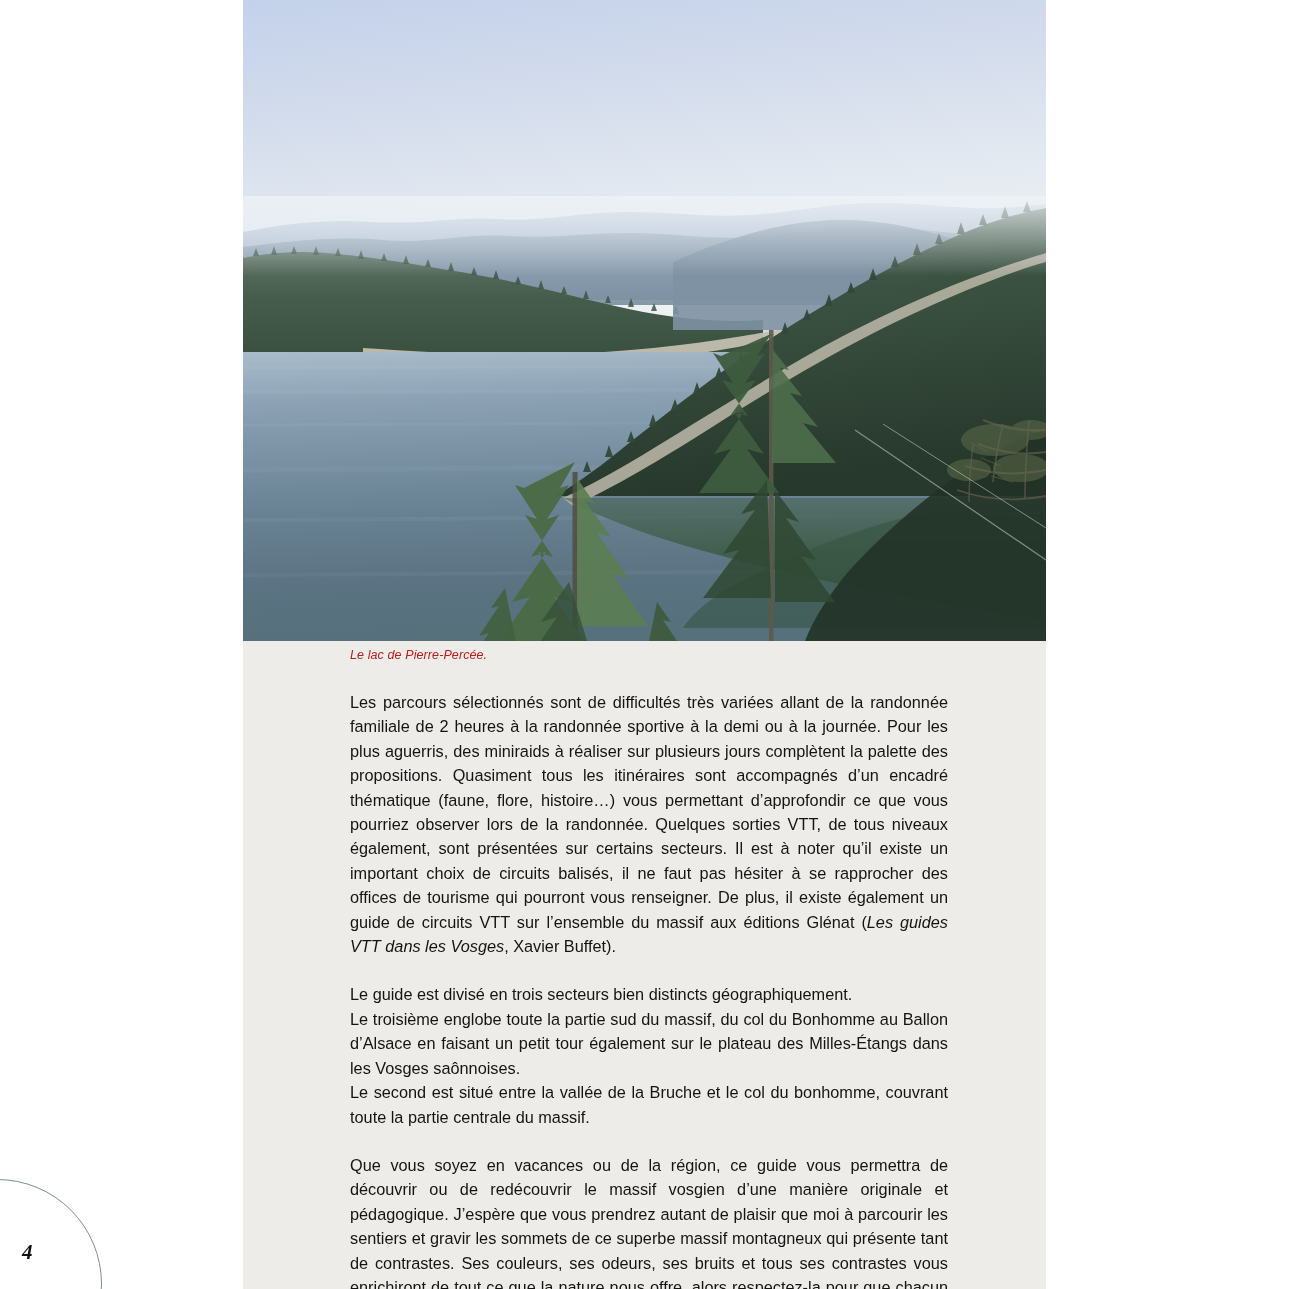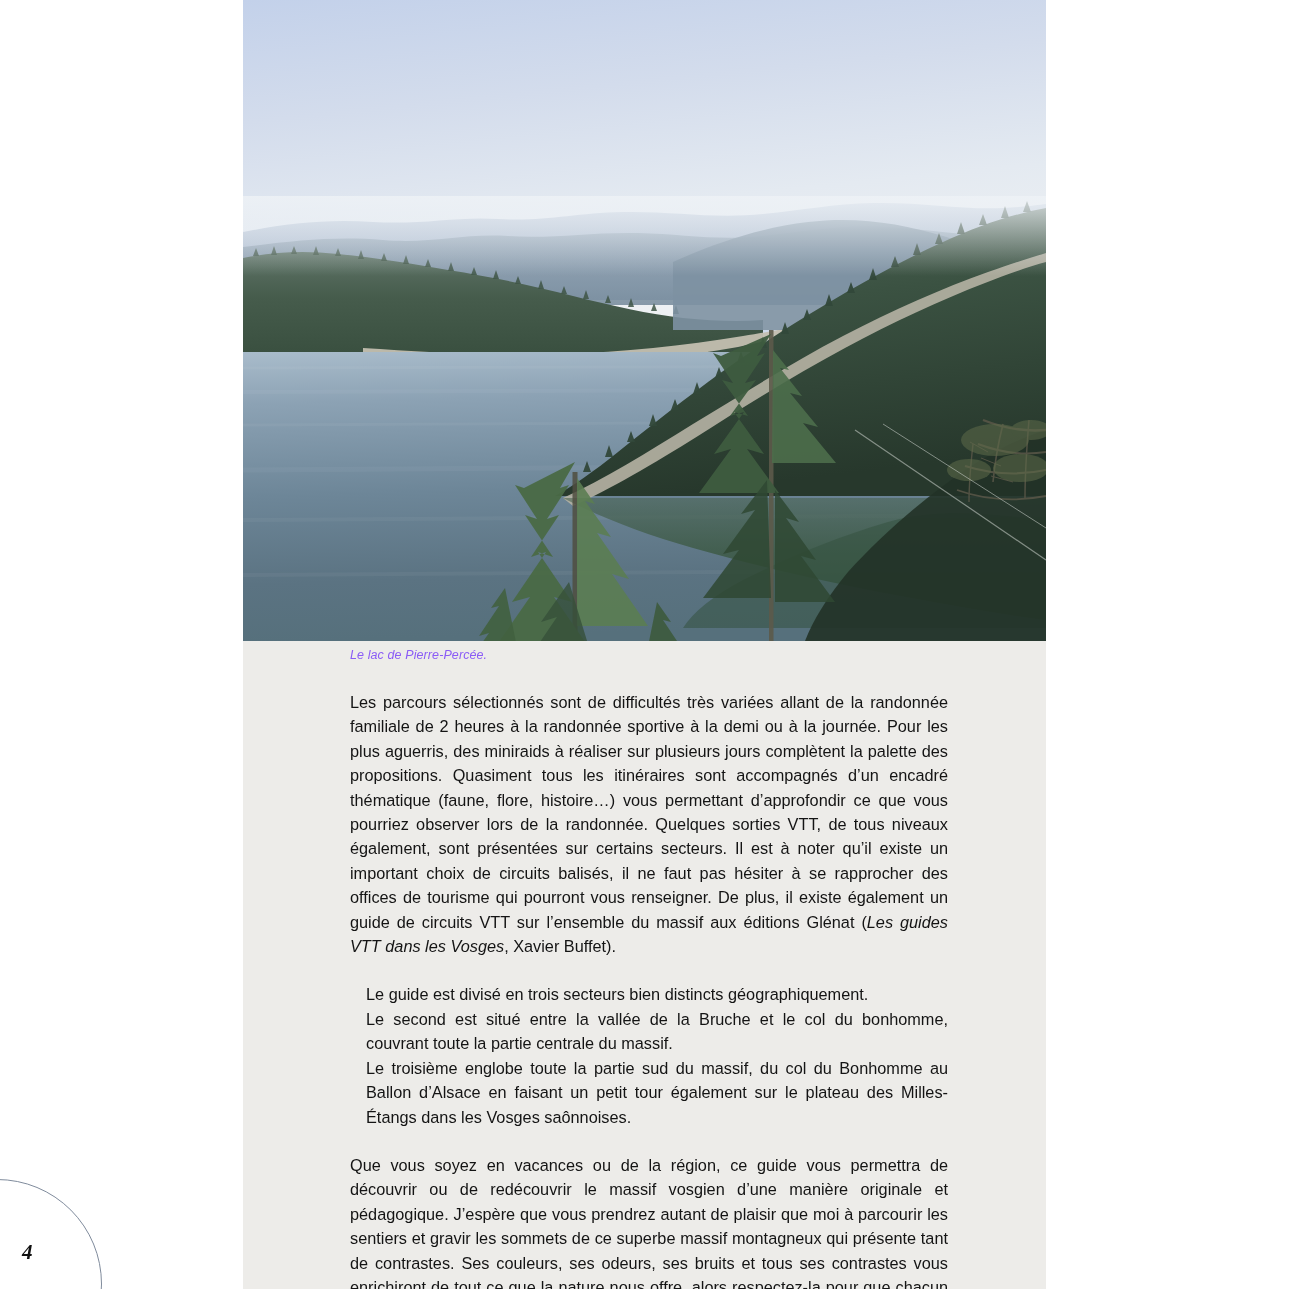--- a/index.html
+++ b/index.html
@@ -40,40 +40,40 @@
 
   
   #caption {
     position: absolute;
     left: 350px;
     top: 648px;
     width: 600px;
     font-family: "Liberation Sans", sans-serif;
     font-style: italic;
     font-size: 12.5px;
-    color: #8b5cf6;
+    color: #b91c1c;
     letter-spacing: .1px;
   }
 
   
   #copy {
     position: absolute;
     left: 350px;
     top: 690px;
     width: 598px;
     font-family: "Liberation Sans", sans-serif;
     font-size: 16.3px;
     line-height: 24.4px;
     color: #141414;
     text-align: justify;
     text-justify: inter-word;
   }
   #copy p { margin: 0 0 24px 0; }
   #copy p:last-child { margin-bottom: 0; }
-  .blockline { display: block; margin-left: 16px; }
+  .blockline { display: block; }
   .ital { font-style: italic; }
 
   
   #corner {
     position: absolute;
     left: 0;
     bottom: 0;
     width: 130px;
     height: 118px;
     overflow: hidden;
@@ -316,22 +316,22 @@
 </div>
 
 <div id="caption">Le lac de Pierre-Percée.</div>
 
 <div id="copy">
 
   <p><span>Les parcours sélectionnés sont de difficultés très variées allant de la randonnée familiale de 2 heures à la randonnée sportive à la demi ou à la journée. Pour les plus aguerris, des miniraids à réaliser sur plusieurs jours complètent la palette des propositions. Quasiment tous les itinéraires sont accompagnés d’un encadré thématique (faune, flore, histoire…) vous permettant d’approfondir ce que vous pourriez observer lors de la randonnée. Quelques sorties VTT, de tous niveaux également, sont présentées sur certains secteurs. Il est à noter qu’il existe un important choix de circuits balisés, il ne faut pas hésiter à se rapprocher des offices de tourisme qui pourront vous renseigner. De plus, il existe également un guide de circuits VTT sur l’ensemble du massif aux éditions Glénat</span><span> <span>(</span><span class="ital">Les guides VTT dans les Vosges</span><span>, Xavier Buffet).</span></span></p>
 
   <p>
     <span class="blockline">Le guide est divisé en trois secteurs bien distincts géographiquement.</span>
+    <span class="blockline">Le troisième englobe toute la partie sud du massif, du col du Bonhomme au Ballon d’Alsace en faisant un petit tour également sur le plateau des Milles-Étangs dans les Vosges saônnoises.</span>
     <span class="blockline">Le second est situé entre la vallée de la Bruche et le col du bonhomme, couvrant toute la partie centrale du massif.</span>
-    <span class="blockline">Le troisième englobe toute la partie sud du massif, du col du Bonhomme au Ballon d’Alsace en faisant un petit tour également sur le plateau des Milles-Étangs dans les Vosges saônnoises.</span>
   </p>
 
   <p>Que vous soyez en vacances ou de la région, ce guide vous permettra de découvrir ou de redécouvrir le massif vosgien d’une manière originale et pédagogique. J’espère que vous prendrez autant de plaisir que moi à parcourir les sentiers et gravir les sommets de ce superbe massif montagneux qui présente tant de contrastes. Ses couleurs, ses odeurs, ses bruits et tous ses contrastes vous enrichiront de tout ce que la nature nous offre, alors respectez-la pour que chacun puisse continuer à prendre du plaisir à la parcourir pendant encore longtemps.</p>
 </div>
 
 <div id="corner">
   <div class="disc"></div>
   <div id="page-number">4</div>
 </div>
 

